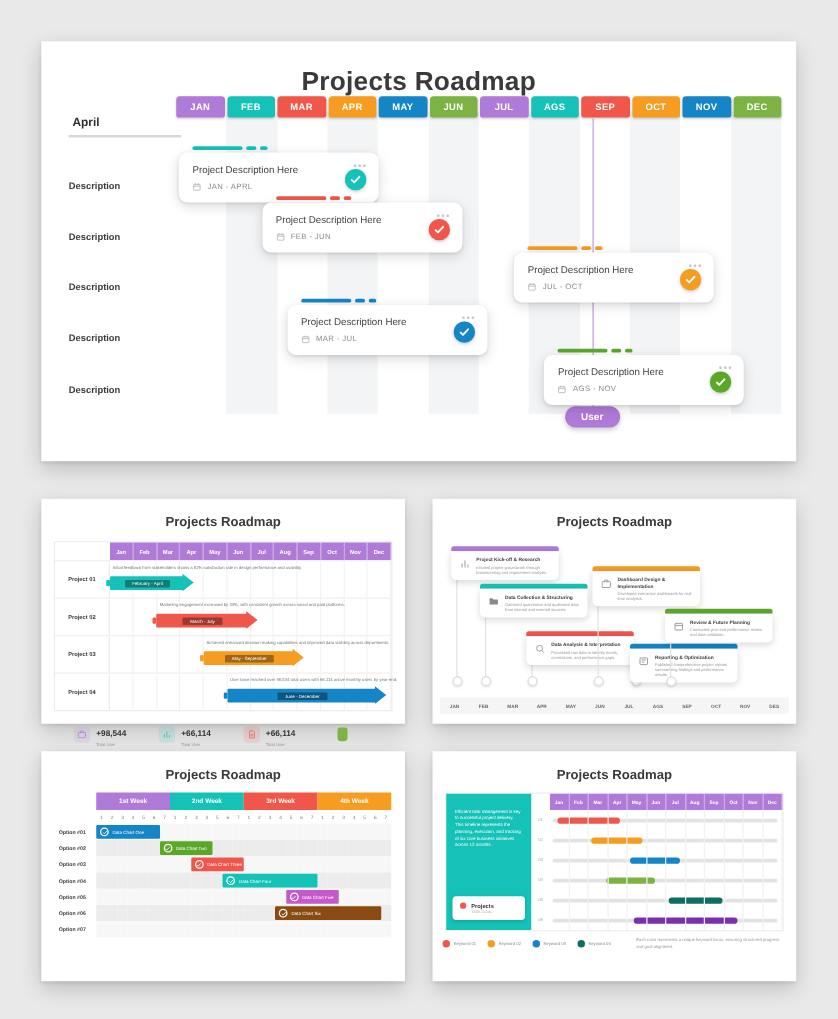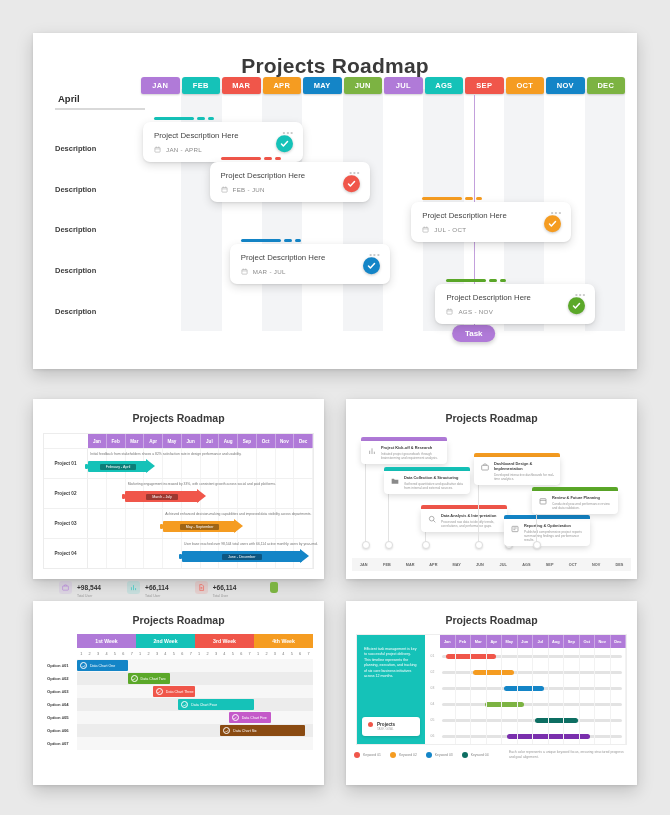--- a/index.html
+++ b/index.html
@@ -244,21 +244,21 @@
           <div class="month" style="background: rgb(124, 179, 66);">JUN</div>
           <div class="month" style="background: rgb(176, 122, 216);">JUL</div>
           <div class="month" style="background: rgb(21, 194, 184);">AGS</div>
           <div class="month" style="background: rgb(240, 86, 74);">SEP</div>
           <div class="month" style="background: rgb(245, 156, 33);">OCT</div>
           <div class="month" style="background: rgb(20, 133, 199);">NOV</div>
           <div class="month" style="background: rgb(124, 179, 66);">DEC</div>
         </div>
 
       <div class="today-line" id="hero-today-line" style="left: 440.75px;"></div>
-      <div class="today-pill" id="hero-today-pill" style="left: 440.75px; top: 236px;">Task</div>
+      <div class="today-pill" id="hero-today-pill" style="left: 440.75px; top: 236px;">User</div>
 
       <div id="hero-rowlabels">
           <div class="row-label" style="top: 55px;">Description</div>
           <div class="row-label" style="top: 96px;">Description</div>
           <div class="row-label" style="top: 136px;">Description</div>
           <div class="row-label" style="top: 177px;">Description</div>
           <div class="row-label" style="top: 218px;">Description</div>
         </div>
       <div id="hero-cards">
           <div class="pcard" style="left: 110.017px; top: 28px; width: 160px;">

